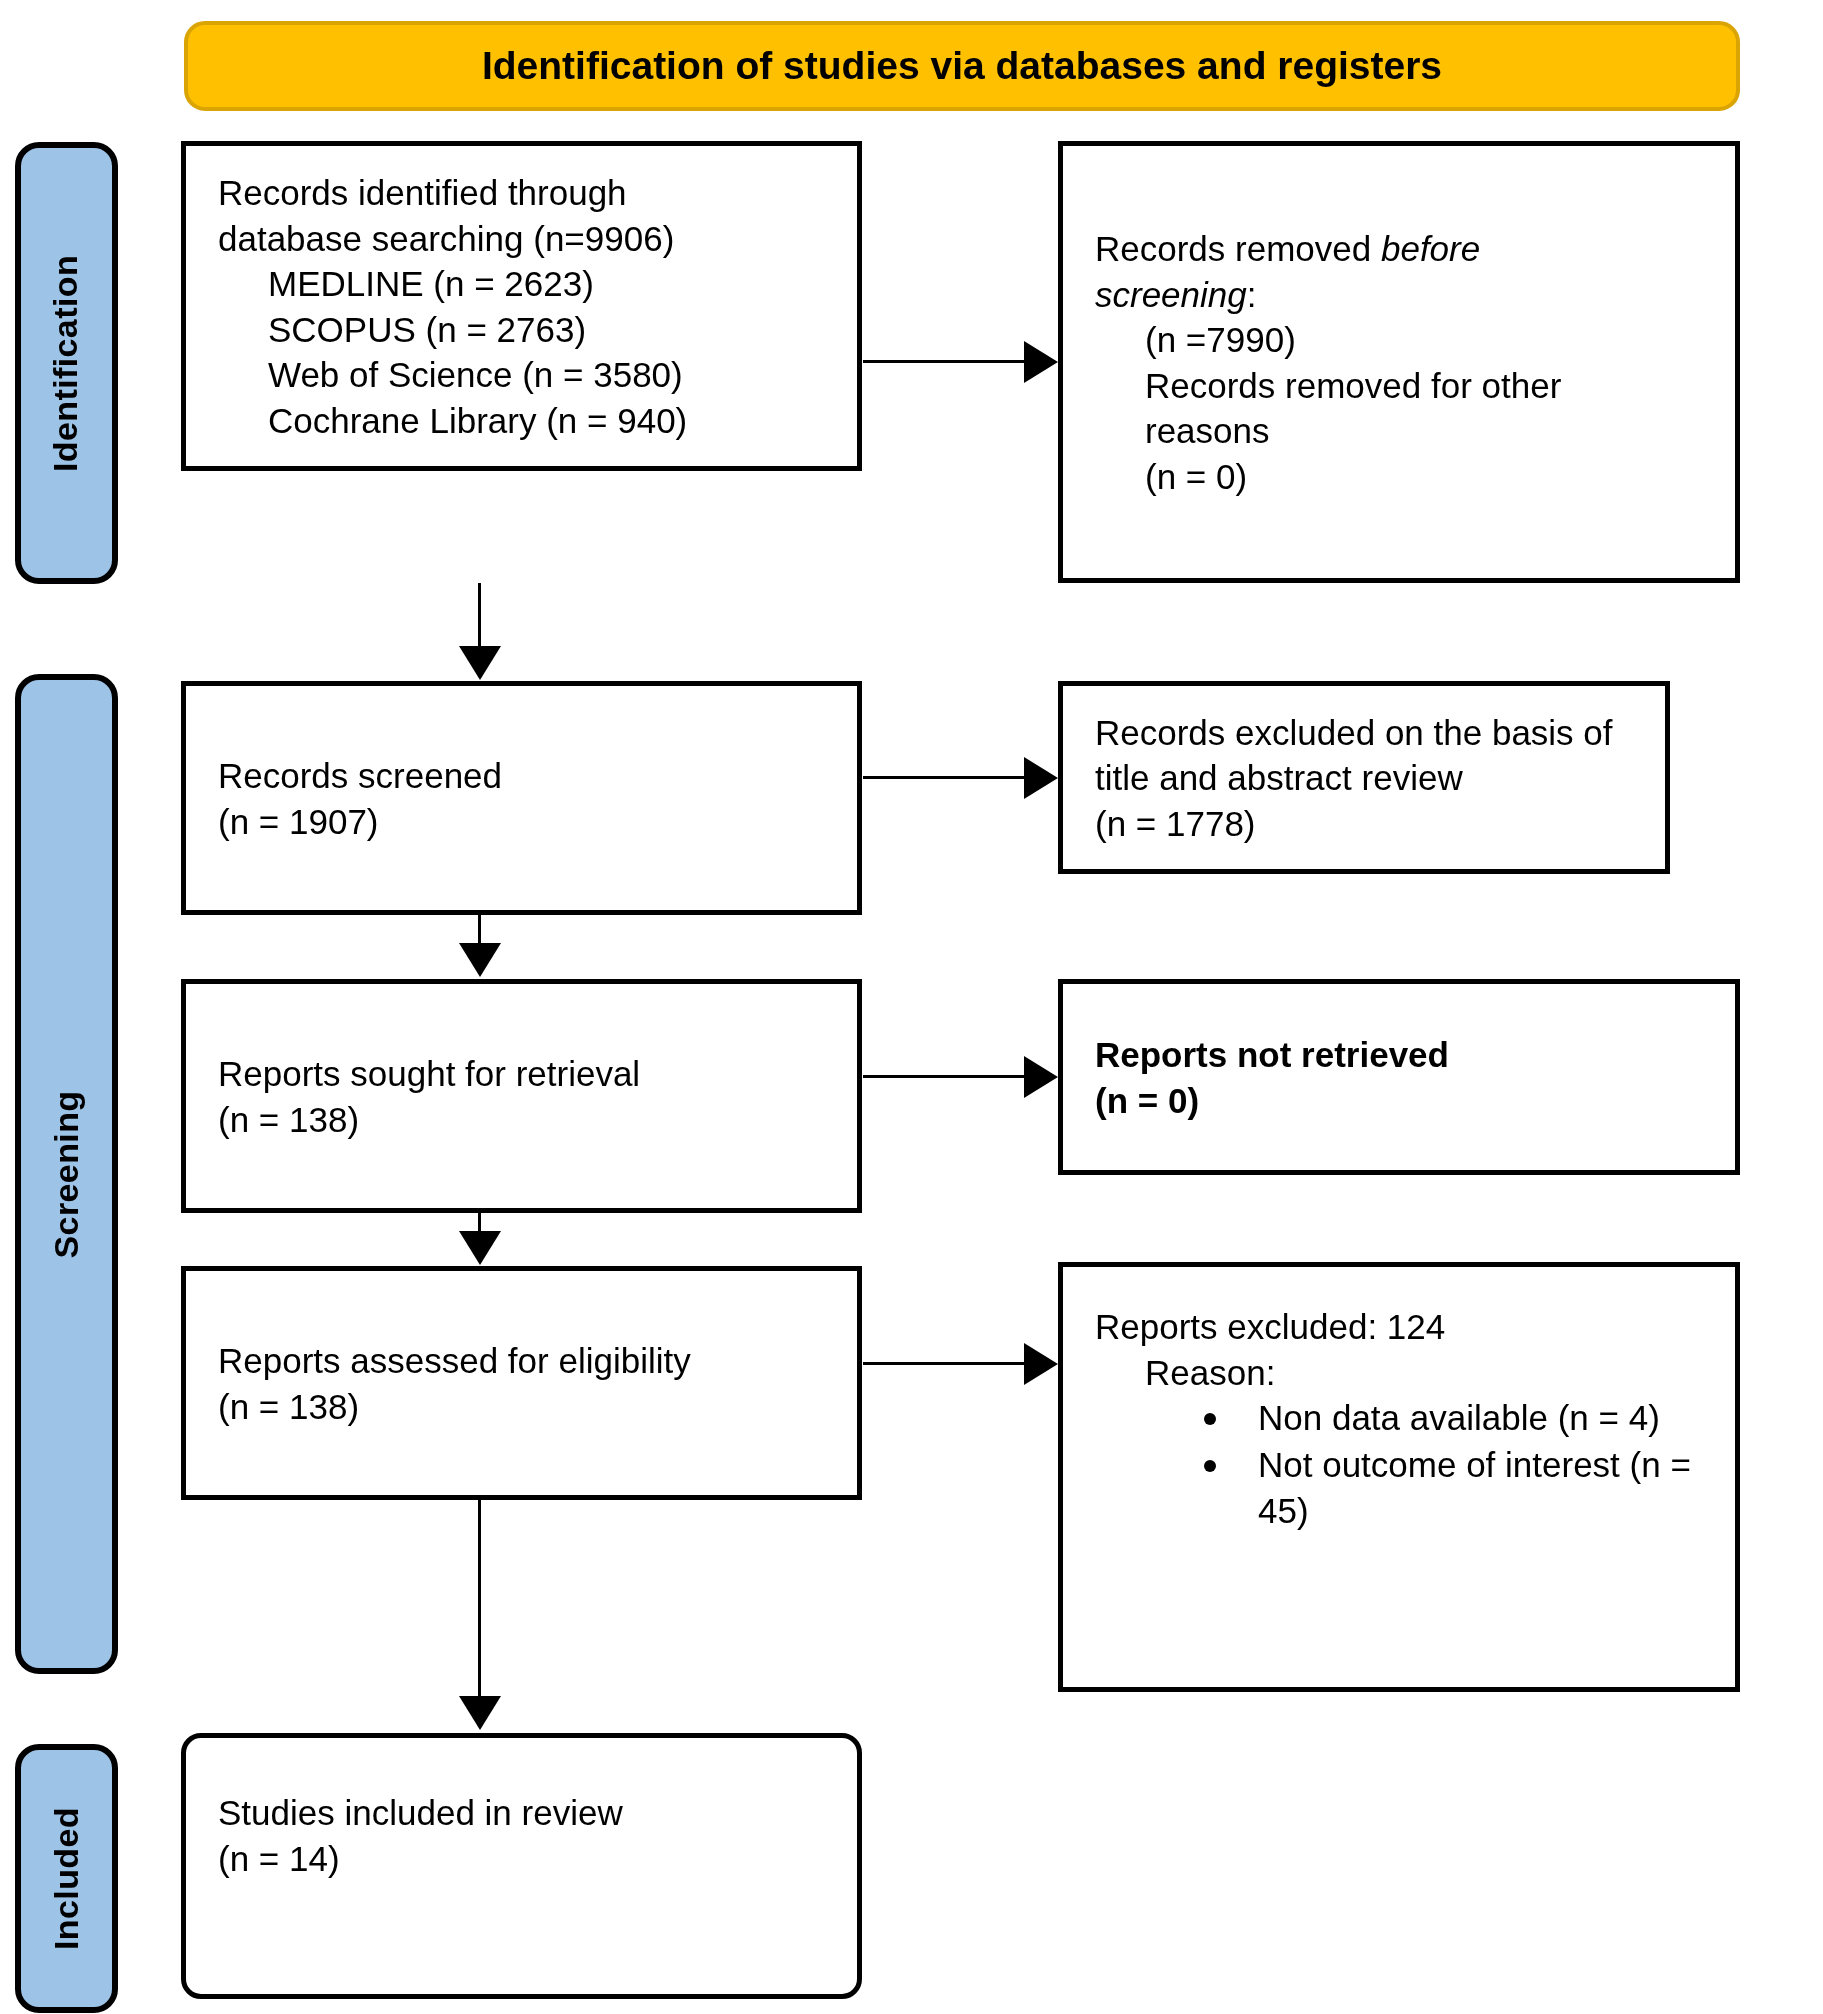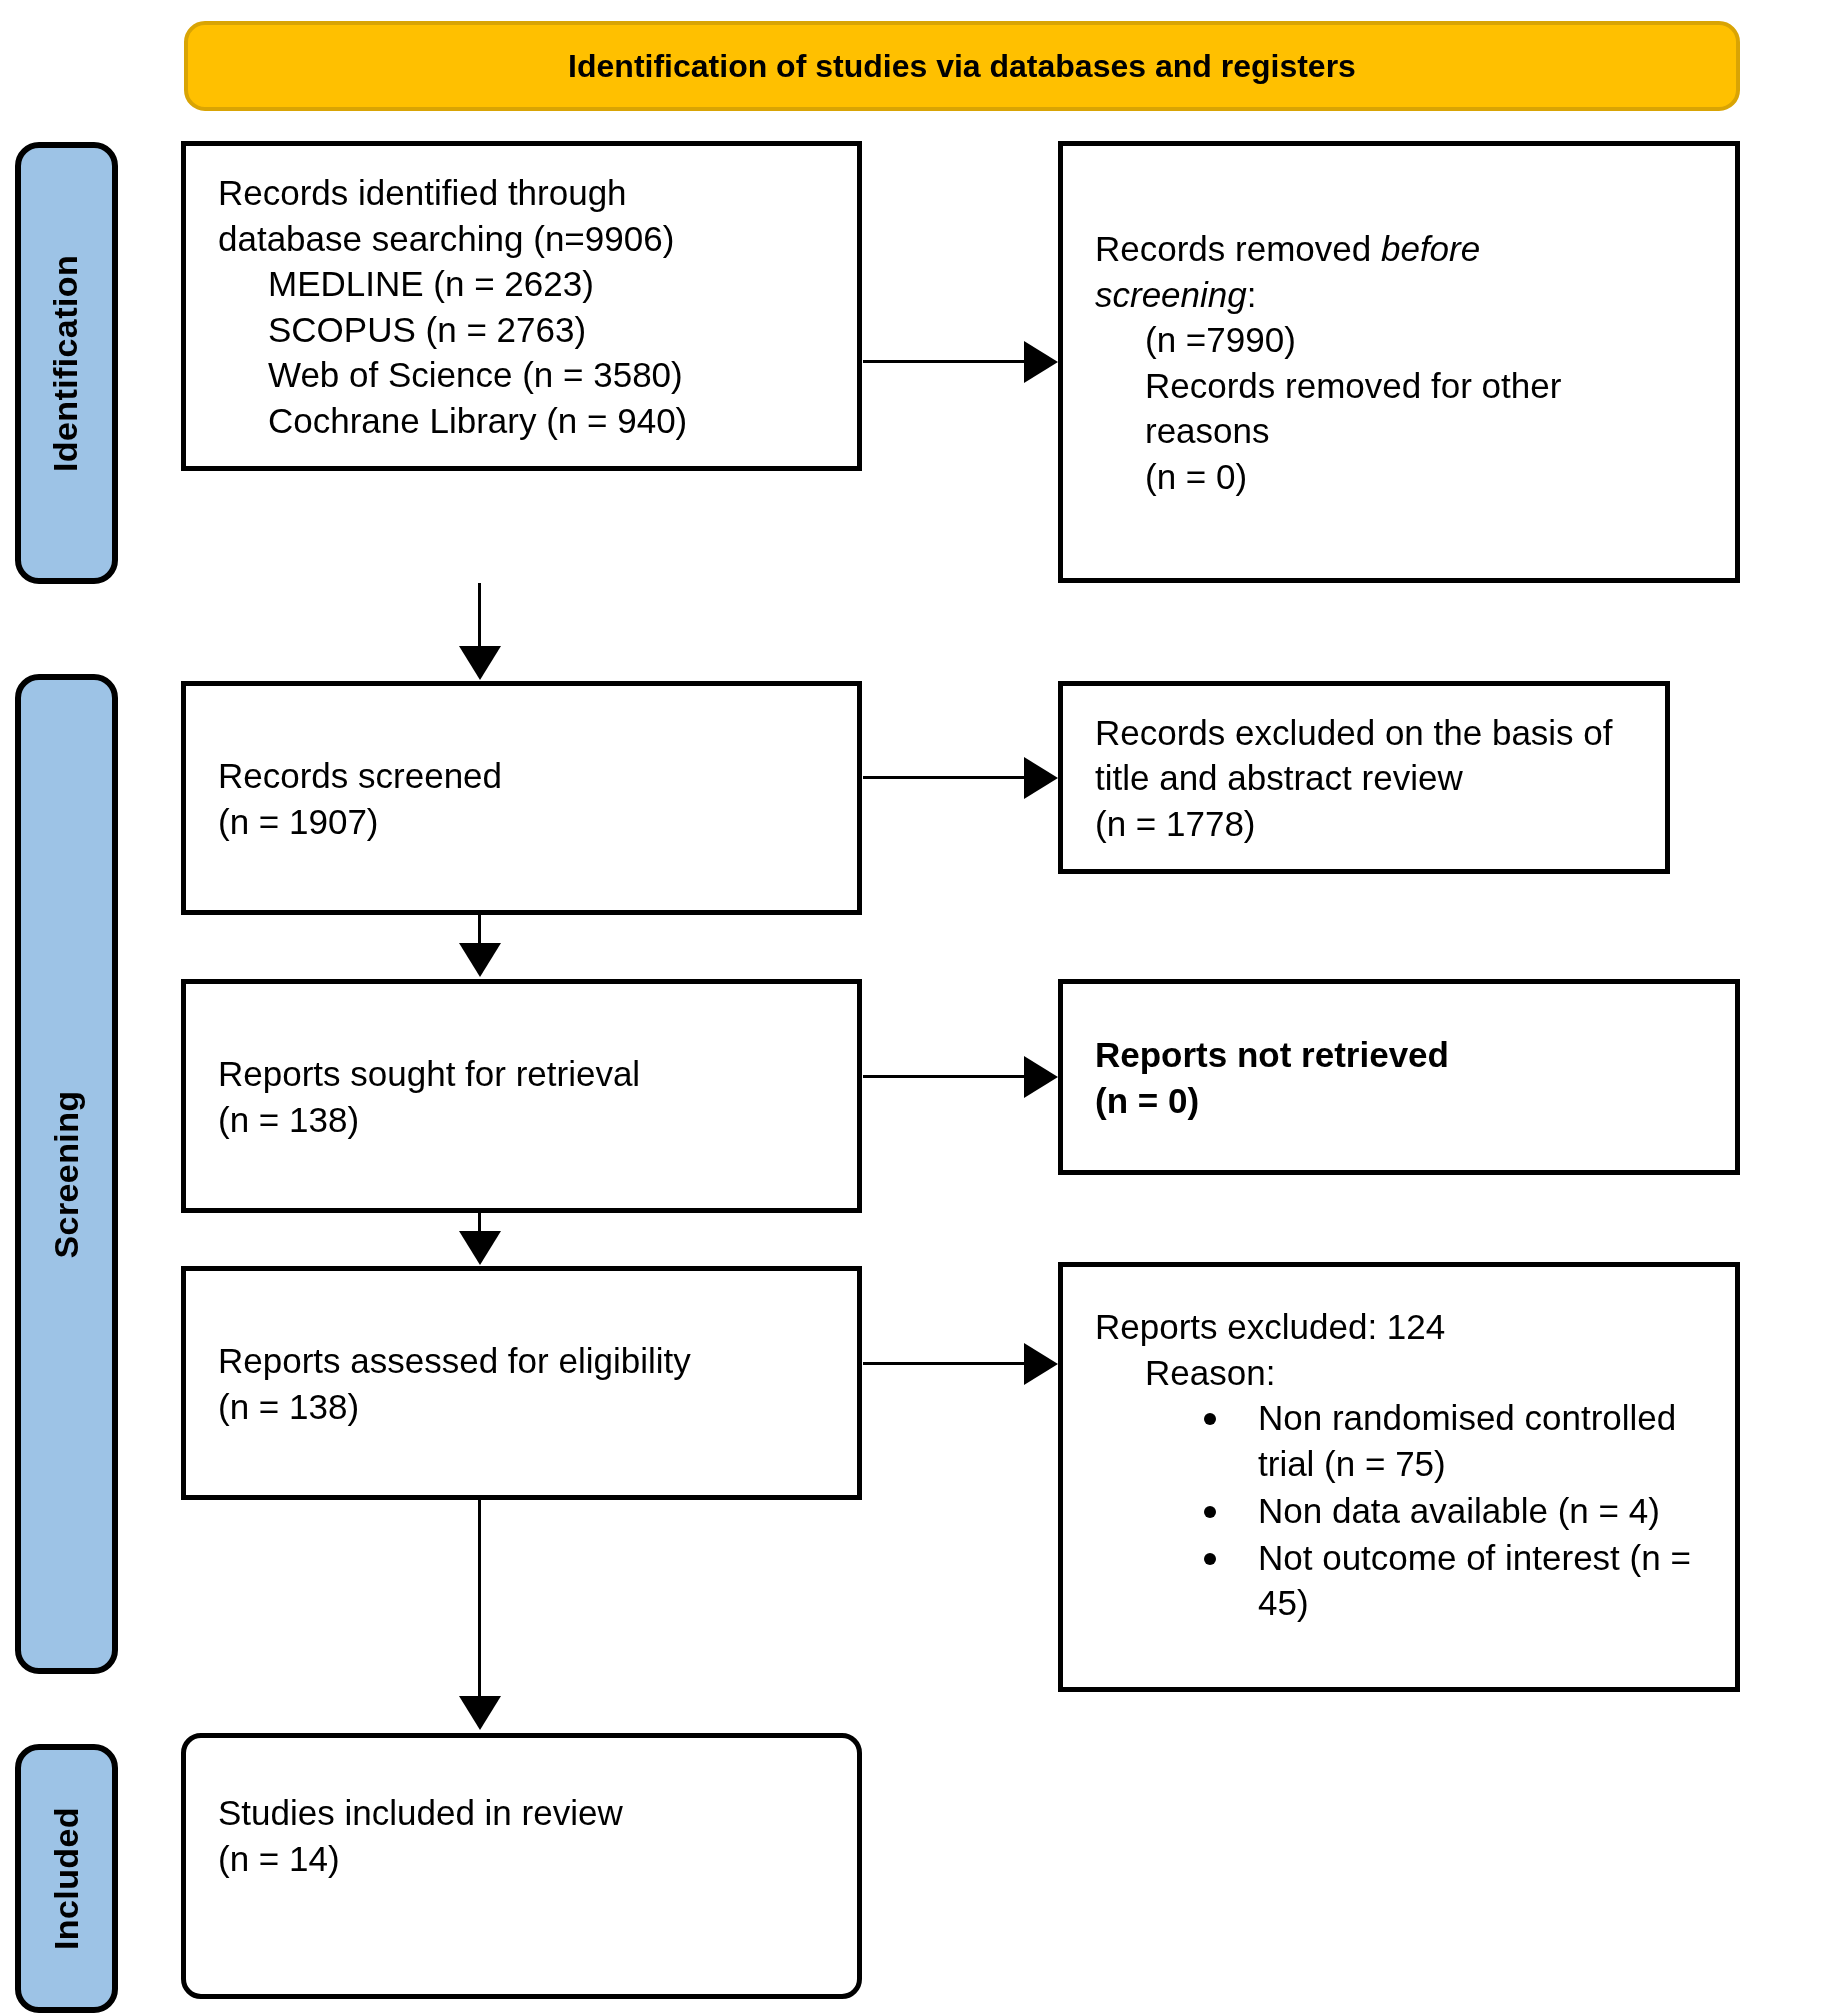--- a/index.html
+++ b/index.html
@@ -27,21 +27,21 @@
     height: 90px;
     background: #FFC000;
     border: 4px solid #D9A404;
     border-radius: 21px;
     box-sizing: border-box;
     display: flex;
     align-items: center;
     justify-content: center;
   }
   .banner-text {
-    font-size: 32px;
+    font-size: 39px;
     font-weight: bold;
     color: #000000;
     letter-spacing: 0px;
     text-align: center;
     white-space: nowrap;
   }
 
   
   .stage-tab {
     position: absolute;
@@ -230,21 +230,20 @@
       <div>Reports assessed for eligibility</div>
       <div>(n = 138)</div>
     </div>
   </div>
 
   <div class="box" id="box-excluded-full">
     <div class="box-inner topal">
       <div>Reports excluded: 124</div>
       <div class="indent-sm" style="padding-left:50px">Reason:</div>
       <ul class="reasons">
-        <li>Non randomised controlled trial (n = 75)</li>
         <li>Non data available (n = 4)</li>
         <li>Not outcome of interest (n = 45)</li>
       </ul>
     </div>
   </div>
 
   <div class="box" id="box-included">
     <div class="box-inner" style="top:38%">
       <div>Studies included in review</div>
       <div>(n = 14)</div>

